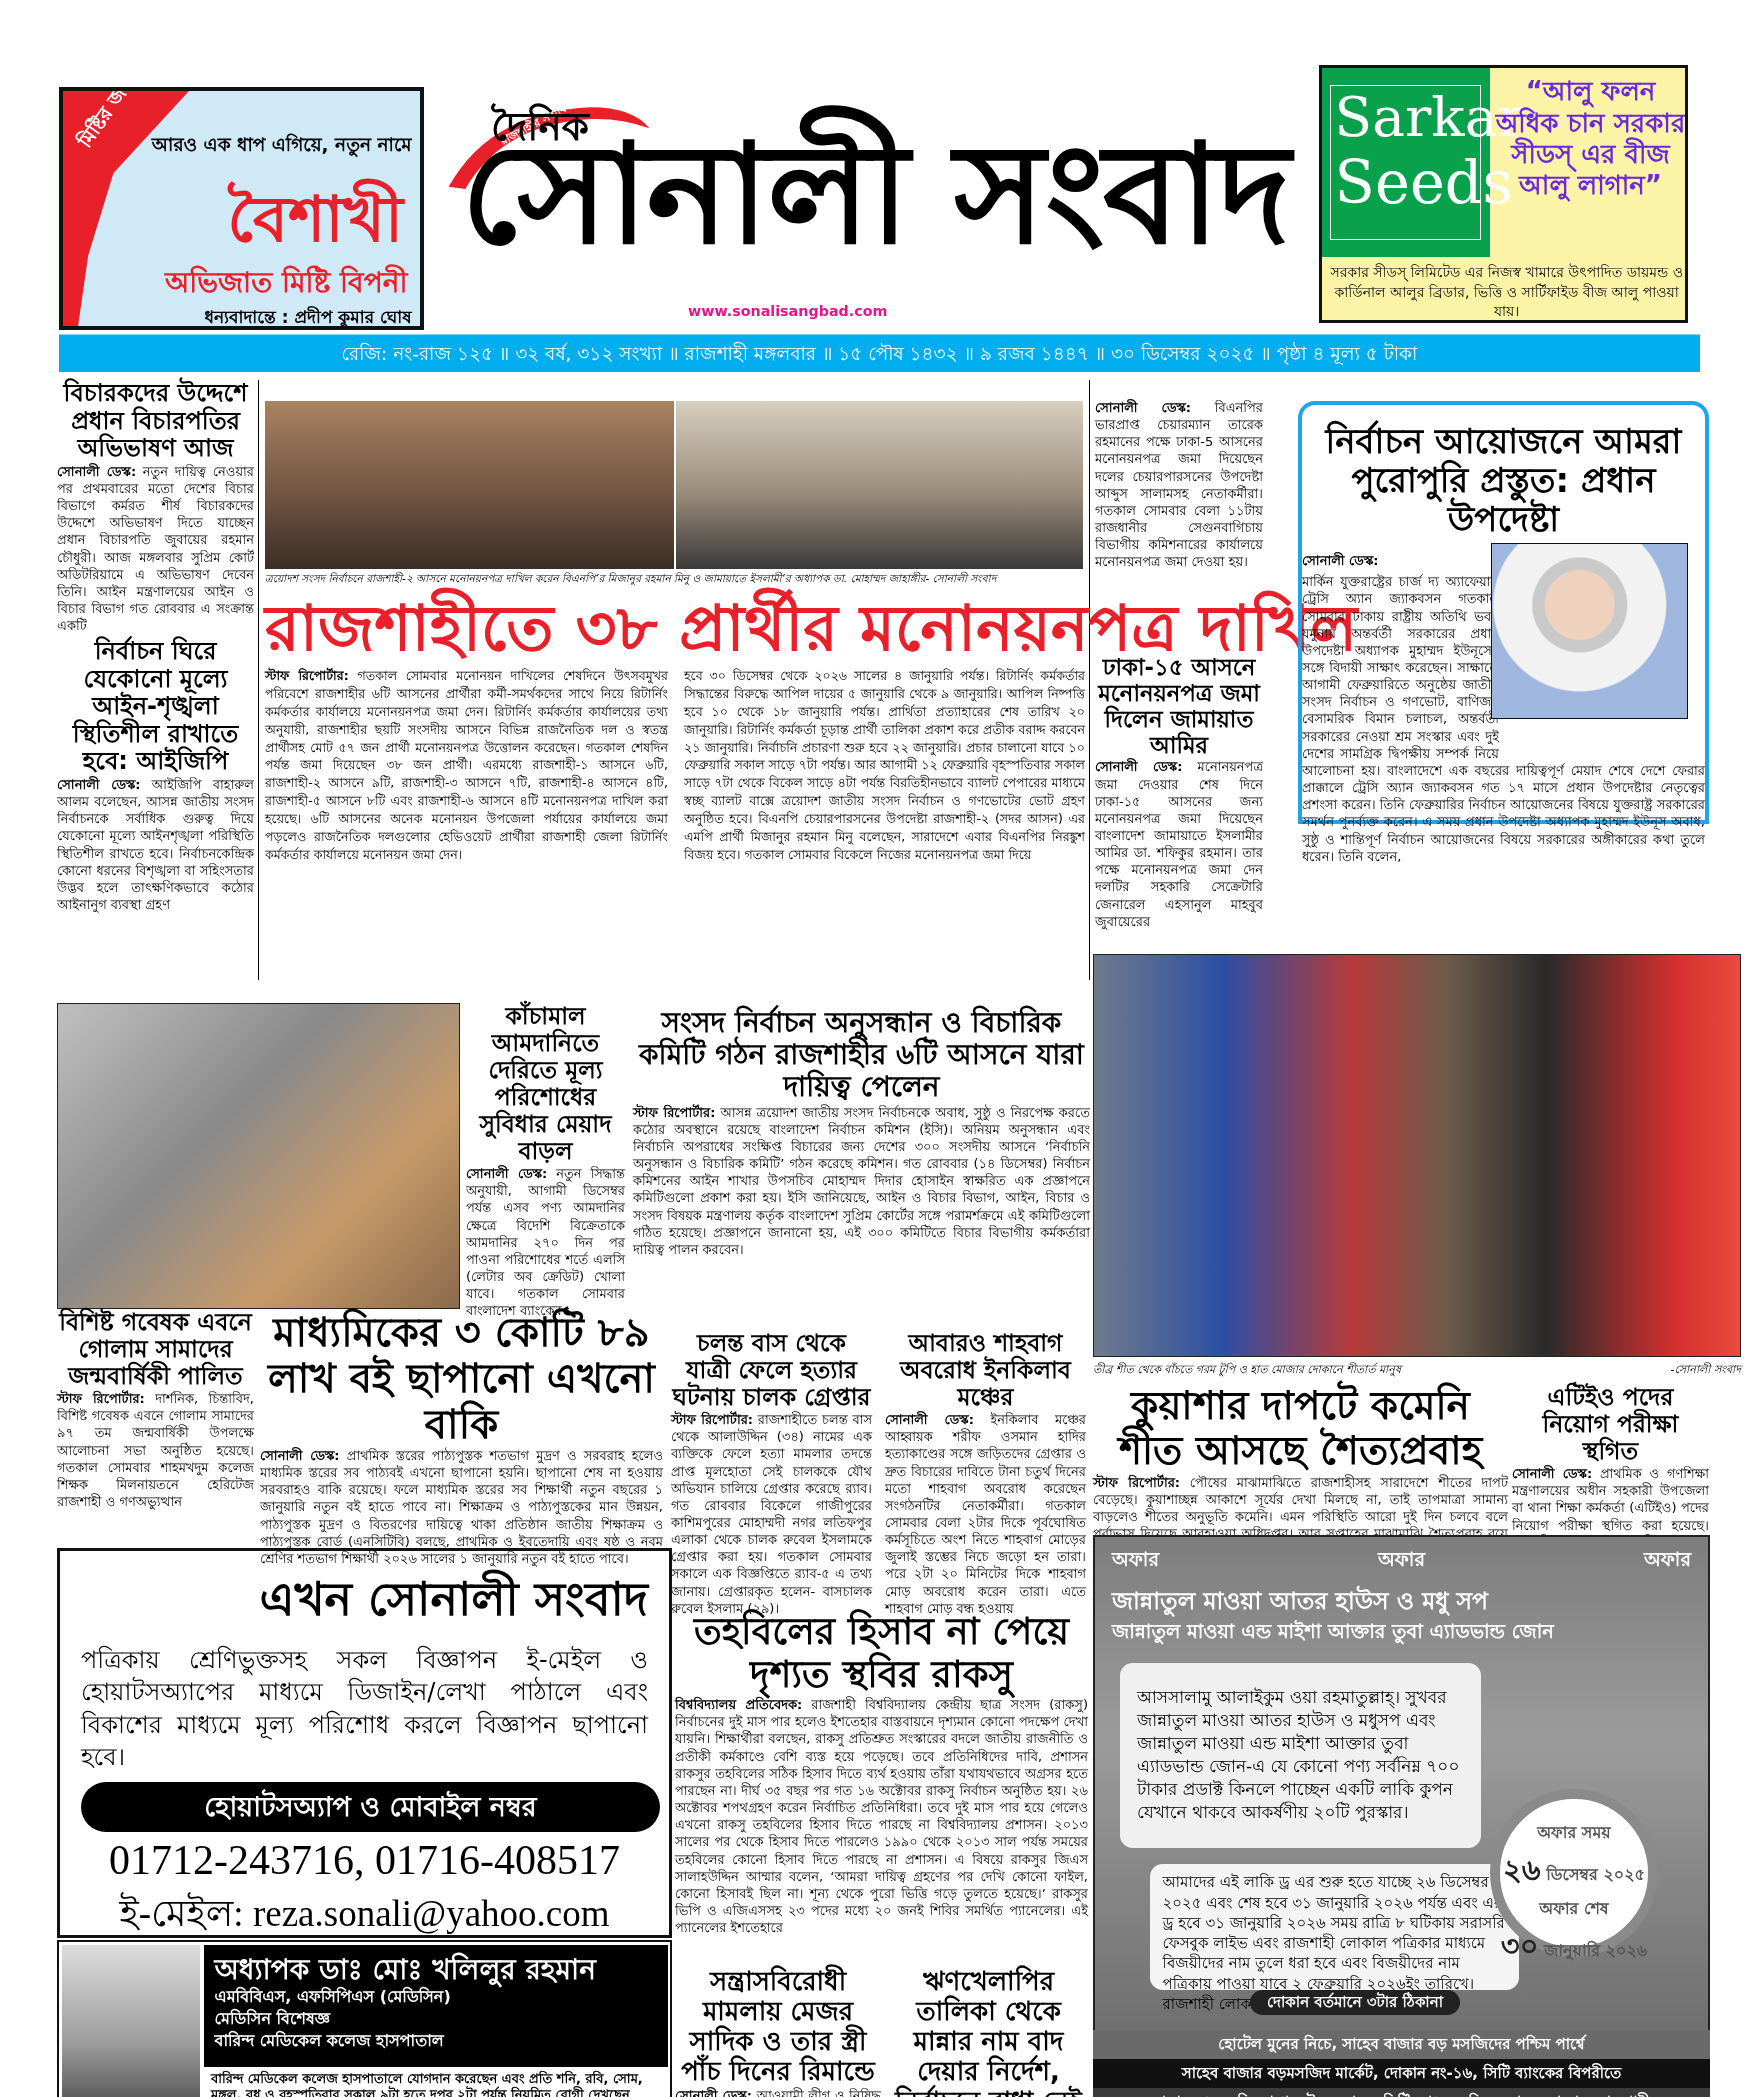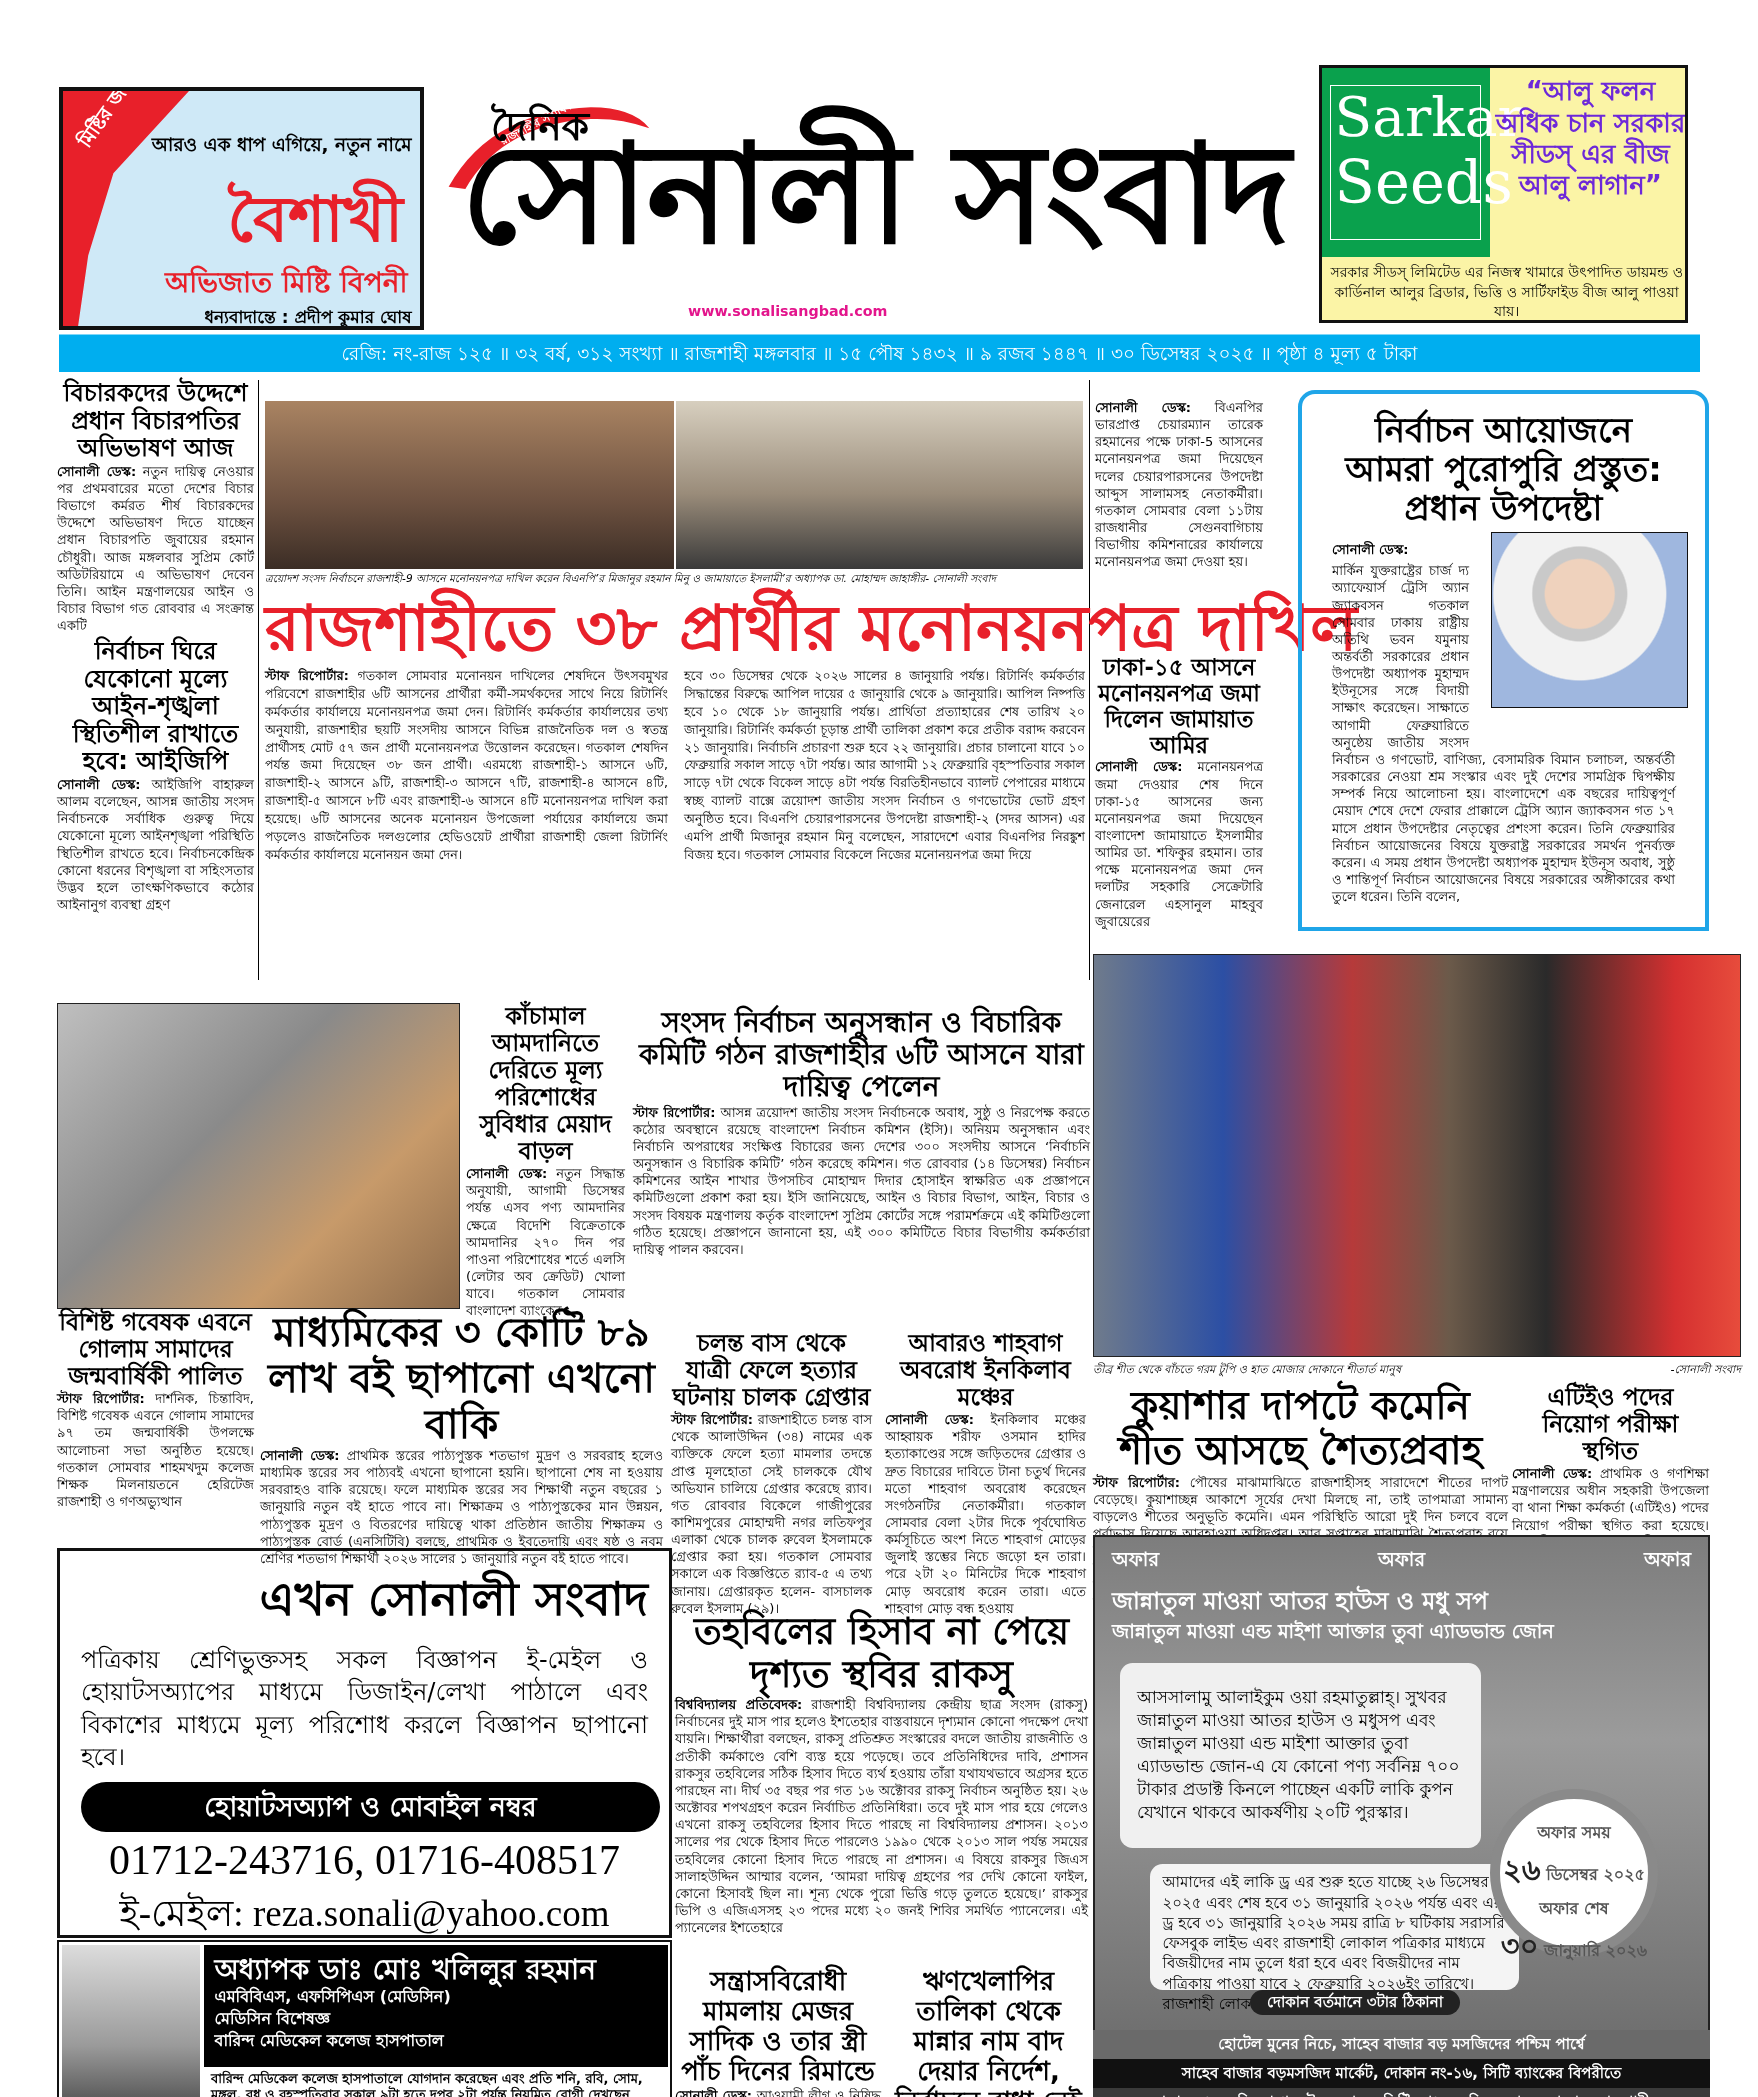--- a/index.html
+++ b/index.html
@@ -62,21 +62,21 @@
   #lead-headline { left: 265px; top: 591px; width: 818px; color: #e8202a; font-size: 63px; font-weight: bold; text-align: center; white-space: nowrap; line-height: 1.2; }
   #lead-body-1 { left: 265px; top: 667px; width: 403px; font-size: 12.6px; line-height: 1.42; }
   #lead-body-2 { left: 684px; top: 667px; width: 401px; font-size: 12.6px; line-height: 1.42; }
 
   
   #story-dhaka17 { left: 1095px; top: 399px; width: 168px; }
   #story-dhaka17 .hl { font-size: 22.7px; }
   #story-dhaka15 { left: 1095px; top: 654px; width: 168px; }
   #story-dhaka15 .hl { font-size: 22.7px; }
 
-  #box-chief { left: 1298px; top: 390px; width: 411px; height: 541px; border: 4.2px solid #1fa5e8; border-radius: 17px 17px 0 0; padding: 17px 30px; }
+  #box-chief { left: 1298px; top: 401px; width: 411px; height: 423px; border: 4.2px solid #1fa5e8; border-radius: 17px 17px 0 0; padding: 17px 0; }
   #box-chief .hl { font-size: 34px; }
   #box-chief .yunus { position: absolute; right: 17px; top: 138px; width: 197px; height: 176px; background: radial-gradient(circle at 45% 35%, #efd2bd 0 22%, #c9c9c9 23% 30%, #f2f2f2 31% 55%, #9fb7df 56% 100%); border: 1.7px solid #111; }
   #box-chief .body { font-size: 13px; }
 
   
   #photo-seminar { left: 57px; top: 1003px; width: 403px; height: 306px; background: linear-gradient(135deg,#bfbfbf 0%,#8a8a8a 40%,#c79a6a 70%,#8c6a4a 100%); border: 1.7px solid #222; }
   #story-import { left: 466px; top: 1003px; width: 159px; }
   #story-import .hl { font-size: 23.5px; }
   #story-committee { left: 633px; top: 1007px; width: 457px; }
   #story-committee .hl { font-size: 28px; }
@@ -184,21 +184,21 @@
   <div class="body"><b>সোনালী ডেস্ক:</b> <span>আইজিপি বাহারুল আলম বলেছেন, আসন্ন জাতীয় সংসদ নির্বাচনকে সর্বাধিক গুরুত্ব দিয়ে যেকোনো মূল্যে আইনশৃঙ্খলা পরিস্থিতি স্থিতিশীল রাখতে হবে। নির্বাচনকেন্দ্রিক কোনো ধরনের বিশৃঙ্খলা বা সহিংসতার উদ্ভব হলে তাৎক্ষণিকভাবে কঠোর আইনানুগ ব্যবস্থা গ্রহণ</span></div>
 </div>
 
 <div id="vrule-1" class="abs rule-v"></div>
 <div id="vrule-2" class="abs rule-v"></div>
 
 <div id="lead-photos" class="abs">
   <div class="p1 photo"></div>
   <div class="p2 photo"></div>
 </div>
-<div id="lead-caption" class="abs">ত্রয়োদশ সংসদ নির্বাচনে রাজশাহী-9 আসনে মনোনয়নপত্র দাখিল করেন বিএনপি’র মিজানুর রহমান মিনু ও জামায়াতে ইসলামী’র অধ্যাপক ডা. মোহাম্মদ জাহাঙ্গীর- সোনালী সংবাদ</div>
+<div id="lead-caption" class="abs">ত্রয়োদশ সংসদ নির্বাচনে রাজশাহী-২ আসনে মনোনয়নপত্র দাখিল করেন বিএনপি’র মিজানুর রহমান মিনু ও জামায়াতে ইসলামী’র অধ্যাপক ডা. মোহাম্মদ জাহাঙ্গীর- সোনালী সংবাদ</div>
 <div id="lead-headline" class="abs">রাজশাহীতে ৩৮ প্রার্থীর মনোনয়নপত্র দাখিল</div>
 <div id="lead-body-1" class="abs body"><b>স্টাফ রিপোর্টার:</b> <span>গতকাল সোমবার মনোনয়ন দাখিলের শেষদিনে উৎসবমুখর পরিবেশে রাজশাহীর ৬টি আসনের প্রার্থীরা কর্মী-সমর্থকদের সাথে নিয়ে রিটার্নিং কর্মকর্তার কার্যালয়ে মনোনয়নপত্র জমা দেন। রিটার্নিং কর্মকর্তার কার্যালয়ের তথ্য অনুযায়ী, রাজশাহীর ছয়টি সংসদীয় আসনে বিভিন্ন রাজনৈতিক দল ও স্বতন্ত্র প্রার্থীসহ মোট ৫৭ জন প্রার্থী মনোনয়নপত্র উত্তোলন করেছেন। গতকাল শেষদিন পর্যন্ত জমা দিয়েছেন ৩৮ জন প্রার্থী। এরমধ্যে রাজশাহী-১ আসনে ৬টি, রাজশাহী-২ আসনে ৯টি, রাজশাহী-৩ আসনে ৭টি, রাজশাহী-৪ আসনে ৪টি, রাজশাহী-৫ আসনে ৮টি এবং রাজশাহী-৬ আসনে ৪টি মনোনয়নপত্র দাখিল করা হয়েছে। ৬টি আসনের অনেক মনোনয়ন উপজেলা পর্যায়ের কার্যালয়ে জমা পড়লেও রাজনৈতিক দলগুলোর হেভিওয়েট প্রার্থীরা রাজশাহী জেলা রিটার্নিং কর্মকর্তার কার্যালয়ে মনোনয়ন জমা দেন।</span></div>
 <div id="lead-body-2" class="abs body">হবে ৩০ ডিসেম্বর থেকে ২০২৬ সালের ৪ জানুয়ারি পর্যন্ত। রিটার্নিং কর্মকর্তার সিদ্ধান্তের বিরুদ্ধে আপিল দায়ের ৫ জানুয়ারি থেকে ৯ জানুয়ারি। আপিল নিষ্পত্তি হবে ১০ থেকে ১৮ জানুয়ারি পর্যন্ত। প্রার্থিতা প্রত্যাহারের শেষ তারিখ ২০ জানুয়ারি। রিটার্নিং কর্মকর্তা চূড়ান্ত প্রার্থী তালিকা প্রকাশ করে প্রতীক বরাদ্দ করবেন ২১ জানুয়ারি। নির্বাচনি প্রচারণা শুরু হবে ২২ জানুয়ারি। প্রচার চালানো যাবে ১০ ফেব্রুয়ারি সকাল সাড়ে ৭টা পর্যন্ত। আর আগামী ১২ ফেব্রুয়ারি বৃহস্পতিবার সকাল সাড়ে ৭টা থেকে বিকেল সাড়ে ৪টা পর্যন্ত বিরতিহীনভাবে ব্যালট পেপারের মাধ্যমে স্বচ্ছ ব্যালট বাক্সে ত্রয়োদশ জাতীয় সংসদ নির্বাচন ও গণভোটের ভোট গ্রহণ অনুষ্ঠিত হবে। বিএনপি চেয়ারপারসনের উপদেষ্টা রাজশাহী-২ (সদর আসন) এর এমপি প্রার্থী মিজানুর রহমান মিনু বলেছেন, সারাদেশে এবার বিএনপির নিরঙ্কুশ বিজয় হবে। গতকাল সোমবার বিকেলে নিজের মনোনয়নপত্র জমা দিয়ে</div>
 
 <div id="story-dhaka17" class="abs">
   <div class="body"><b>সোনালী ডেস্ক:</b> <span>বিএনপির ভারপ্রাপ্ত চেয়ারম্যান তারেক রহমানের পক্ষে ঢাকা-5 আসনের মনোনয়নপত্র জমা দিয়েছেন দলের চেয়ারপারসনের উপদেষ্টা আব্দুস সালামসহ নেতাকর্মীরা। গতকাল সোমবার বেলা ১১টায় রাজধানীর সেগুনবাগিচায় বিভাগীয় কমিশনারের কার্যালয়ে মনোনয়নপত্র জমা দেওয়া হয়।</span></div>
 </div>
 <div id="story-dhaka15" class="abs">
   <div class="hl">ঢাকা-১৫ আসনে মনোনয়নপত্র জমা দিলেন জামায়াত আমির</div>
   <div class="body"><b>সোনালী ডেস্ক:</b> <span>মনোনয়নপত্র জমা দেওয়ার শেষ দিনে ঢাকা-১৫ আসনের জন্য মনোনয়নপত্র জমা দিয়েছেন বাংলাদেশ জামায়াতে ইসলামীর আমির ডা. শফিকুর রহমান। তার পক্ষে মনোনয়নপত্র জমা দেন দলটির সহকারি সেক্রেটারি জেনারেল এহসানুল মাহবুব জুবায়েরের</span></div>

